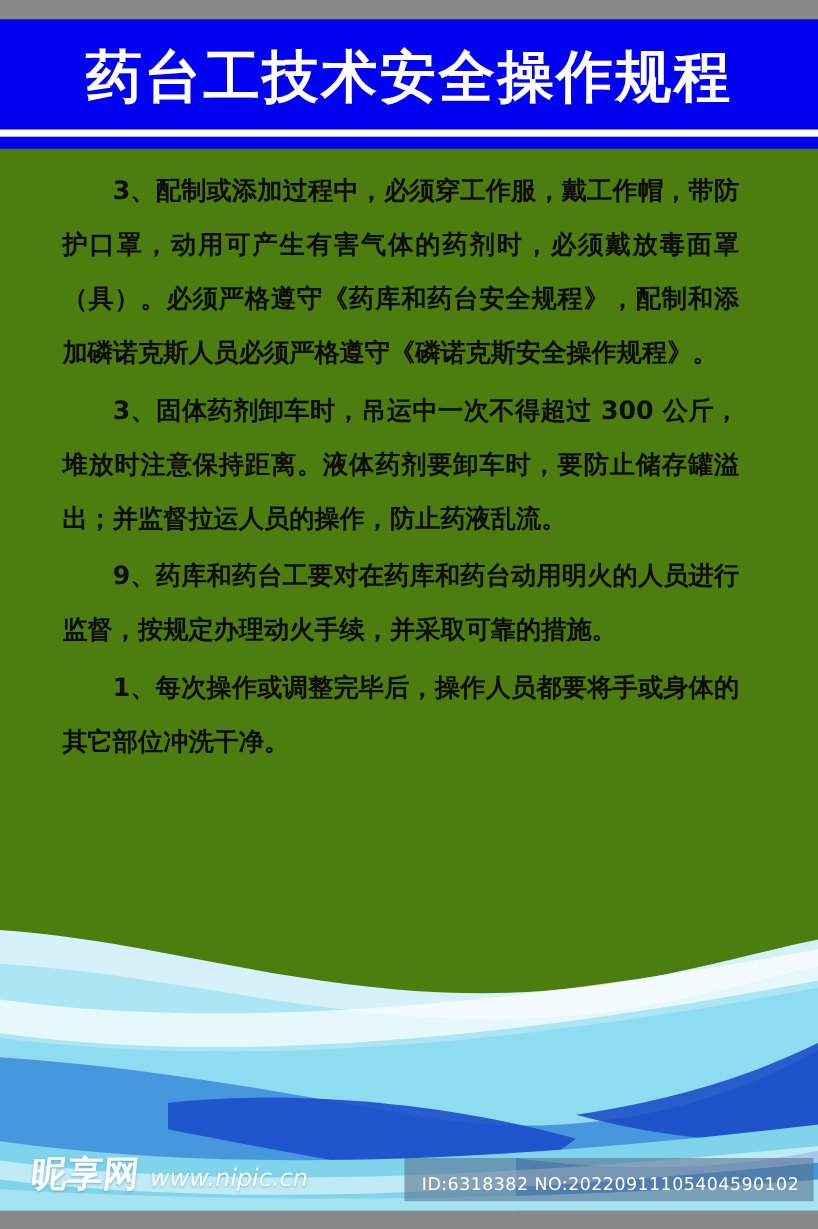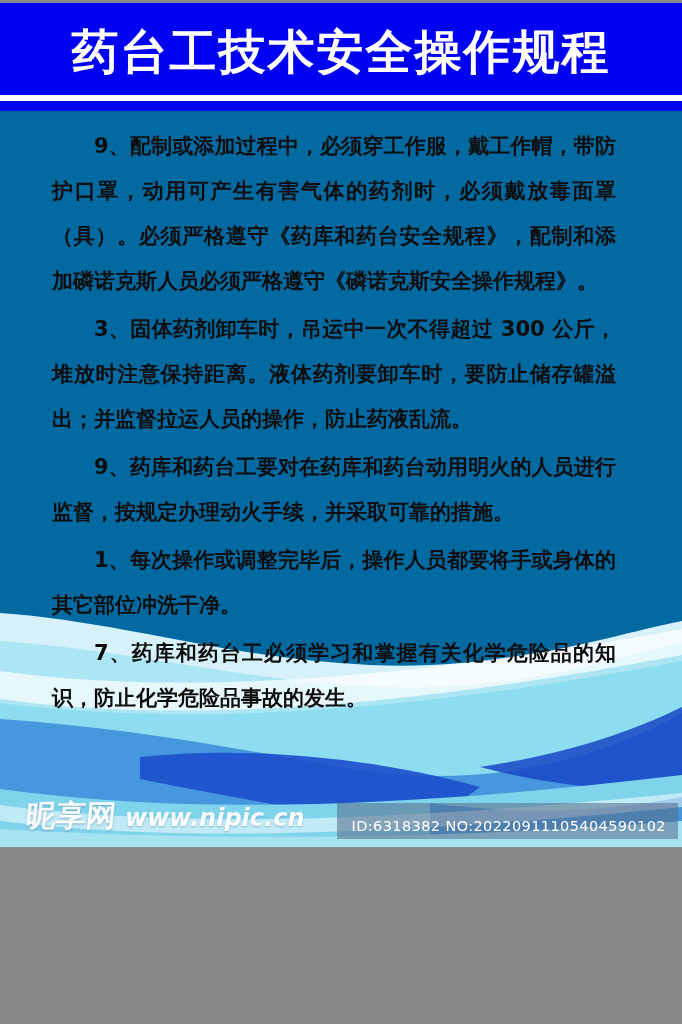--- a/index.html
+++ b/index.html
@@ -1,20 +1,20 @@
 <!DOCTYPE html>
 <html style="--banner-blue: #0202f2; --body-text: #0d0d0d; --wave-cyan: #8ddcf0; --wave-blue: #4292dc; --wave-royal: #1b4ecb;"><head>
 <meta charset="utf-8">
 <style>
   html,body { margin:0; padding:0; background:#888; }
   .poster {
     position:relative;
-    width:682px; height:844px;
-    margin:3px auto;
-    background:#0369a1;
+    width:682px; height:993px;
+    margin:16px auto;
+    background:#4d7c0f;
     overflow:hidden;
     font-family:"DejaVu Sans", sans-serif;
   }
   
   .banner {
     height:92px;
     background:var(--banner-blue,#0202f2);
     display:flex; align-items:center; justify-content:center;
   }
   .banner-title {
@@ -55,21 +55,21 @@
     position:absolute; left:26px; bottom:10px; z-index:3;
     display:flex; align-items:baseline; gap:9px;
     color:#ffffff; opacity:.95;
   }
   .wm-name {
     font-size:30px; font-weight:900;
     transform:skewX(-6deg);
     text-shadow:0 1px 2px rgba(90,140,170,.7);
   }
   .wm-url {
-    font-size:24px; font-weight:700; font-style:italic;
+    font-size:20px; font-weight:400; font-style:italic;
     text-shadow:0 1px 2px rgba(90,140,170,.6);
   }
 
   
   .id-bar {
     position:absolute; right:4px; bottom:8px; z-index:3;
     background:rgba(88,112,142,.58);
     color:#ffffff;
     font-size:14.5px;
     line-height:1;
@@ -98,25 +98,24 @@
     <path d="M480,160 C560,148 625,128 682,100 L682,182 C610,186 540,176 480,160 Z" fill="#1746c6" opacity="0.85"></path>
     <path d="M140,150 C250,138 380,152 480,180 L420,224 C320,206 210,186 140,172 Z" fill="#1b4ecb" opacity="0.9"></path>
     <path d="M0,182 C200,210 430,198 682,168 L682,240 L0,240 Z" fill="#7fd4ec"></path>
     <path d="M430,196 C520,208 600,206 682,190 L682,240 L430,240 Z" fill="#3e8ed8" opacity="0.9"></path>
     <path d="M0,198 C180,222 400,214 682,186 L682,200 C400,228 180,236 0,214 Z" fill="#ffffff" opacity="0.5"></path>
     <path d="M0,222 C240,236 480,230 682,214 L682,240 L0,240 Z" fill="#a5e3f2"></path>
   </svg>
 
   <div class="content">
 
-  <p class="para">9、配制或添加过程中，必须穿工作服，戴工作帽，带防护口罩，动用可产生有害气体的药剂时，必须戴放毒面罩（具）。必须严格遵守《药库和药台安全规程》，配制和添加磷诺克斯人员必须严格遵守《磷诺克斯安全操作规程》。</p>
+  <p class="para">3、配制或添加过程中，必须穿工作服，戴工作帽，带防护口罩，动用可产生有害气体的药剂时，必须戴放毒面罩（具）。必须严格遵守《药库和药台安全规程》，配制和添加磷诺克斯人员必须严格遵守《磷诺克斯安全操作规程》。</p>
       <p class="para">3、固体药剂卸车时，吊运中一次不得超过 300 公斤，堆放时注意保持距离。液体药剂要卸车时，要防止储存罐溢出；并监督拉运人员的操作，防止药液乱流。</p>
       <p class="para">9、药库和药台工要对在药库和药台动用明火的人员进行监督，按规定办理动火手续，并采取可靠的措施。</p>
       <p class="para">1、每次操作或调整完毕后，操作人员都要将手或身体的其它部位冲洗干净。</p>
-      <p class="para">7、药库和药台工必须学习和掌握有关化学危险品的知识，防止化学危险品事故的发生。</p>
     </div>
 
   <div class="watermark">
     <span class="wm-name">昵享网</span>
     <span class="wm-url">www.nipic.cn</span>
   </div>
 
   <div class="id-bar">ID:6318382 NO:20220911105404590102</div>
 
 </div>

